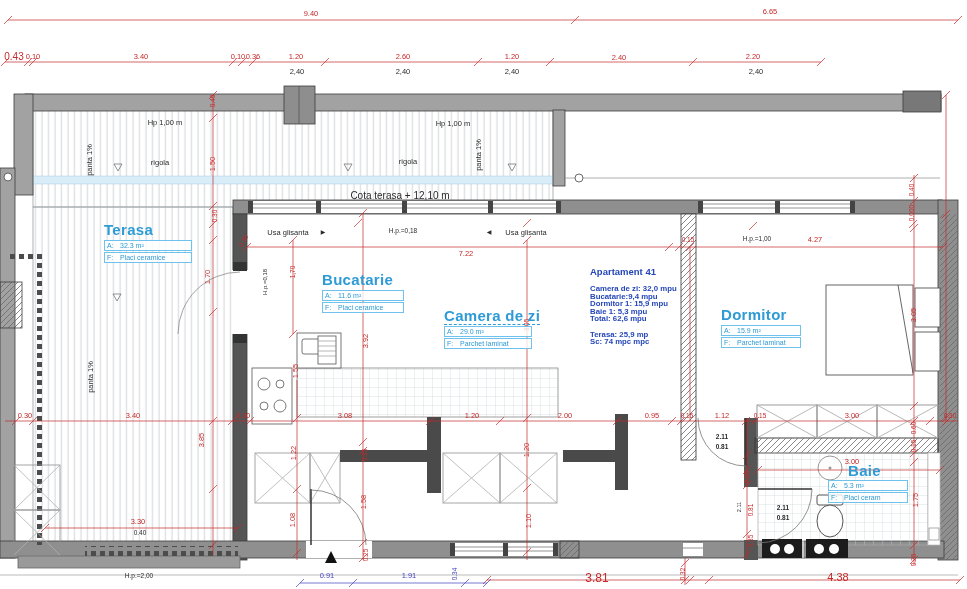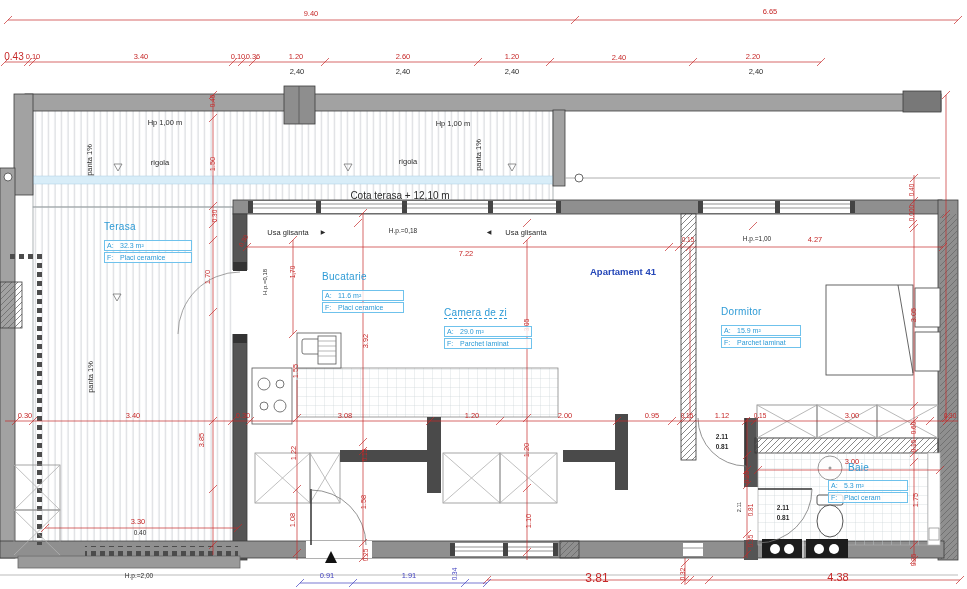--- a/index.html
+++ b/index.html
@@ -1,21 +1,21 @@
 <!DOCTYPE html>
 <html><head>
 <meta charset="utf-8">
 <style>
   html,body{margin:0;padding:0;background:#fff;}
   #stage{position:relative;width:967px;height:589px;background:#ffffff;overflow:hidden;
          font-family:"Liberation Sans",sans-serif;}
   #drawing{position:absolute;left:0;top:0;}
   #labels,#rooms,#info{position:absolute;left:0;top:0;width:100%;height:100%;pointer-events:none;}
   .lbl{position:absolute;white-space:nowrap;line-height:1;}
-  .room-title{position:absolute;font-size:10px;font-weight:normal;letter-spacing:.3px;text-align:center;}
+  .room-title{position:absolute;font-size:15px;font-weight:bold;letter-spacing:.3px;text-align:center;}
   .room-title.dashed{border-bottom:1px dashed;}
   .room-box{position:absolute;font-size:7px;}
   .rrow{display:flex;border:1px solid;margin-bottom:1px;padding:1px 2px;background:rgba(255,255,255,.8);}
   .rkey{width:13px;}
   .info-title{font-size:9.5px;font-weight:bold;margin-bottom:8px;}
   .info-line{font-size:7.8px;font-weight:600;min-height:7.6px;line-height:7.6px;}
   #info{width:170px;}
 </style>
 </head>
 <body>
@@ -363,15 +363,25 @@
         </div>
         <div class="rrow" style="border-color: rgb(111, 194, 236);">
           <span class="rkey">F:</span>
           <span>Placi ceram</span>
         </div>
       </div>
     </div>
 
 <div id="info" style="left: 590px; top: 266px; color: rgb(37, 71, 184);">
   <div class="info-title">Apartament 41</div>
+  <div id="info-lines">
+        <div class="info-line">Camera de zi: 32,0  mpu</div>
+        <div class="info-line">Bucatarie:9,4 mpu</div>
+        <div class="info-line">Dormitor 1: 15,9 mpu</div>
+        <div class="info-line">Baie 1: 5,3 mpu</div>
+        <div class="info-line">Total: 62,6 mpu</div>
+        <div class="info-line"></div>
+        <div class="info-line">Terasa: 25,9 mp</div>
+        <div class="info-line">Sc: 74 mpc mpc</div>
+      </div>
 </div>
 
 </div>
 
 </body></html>

